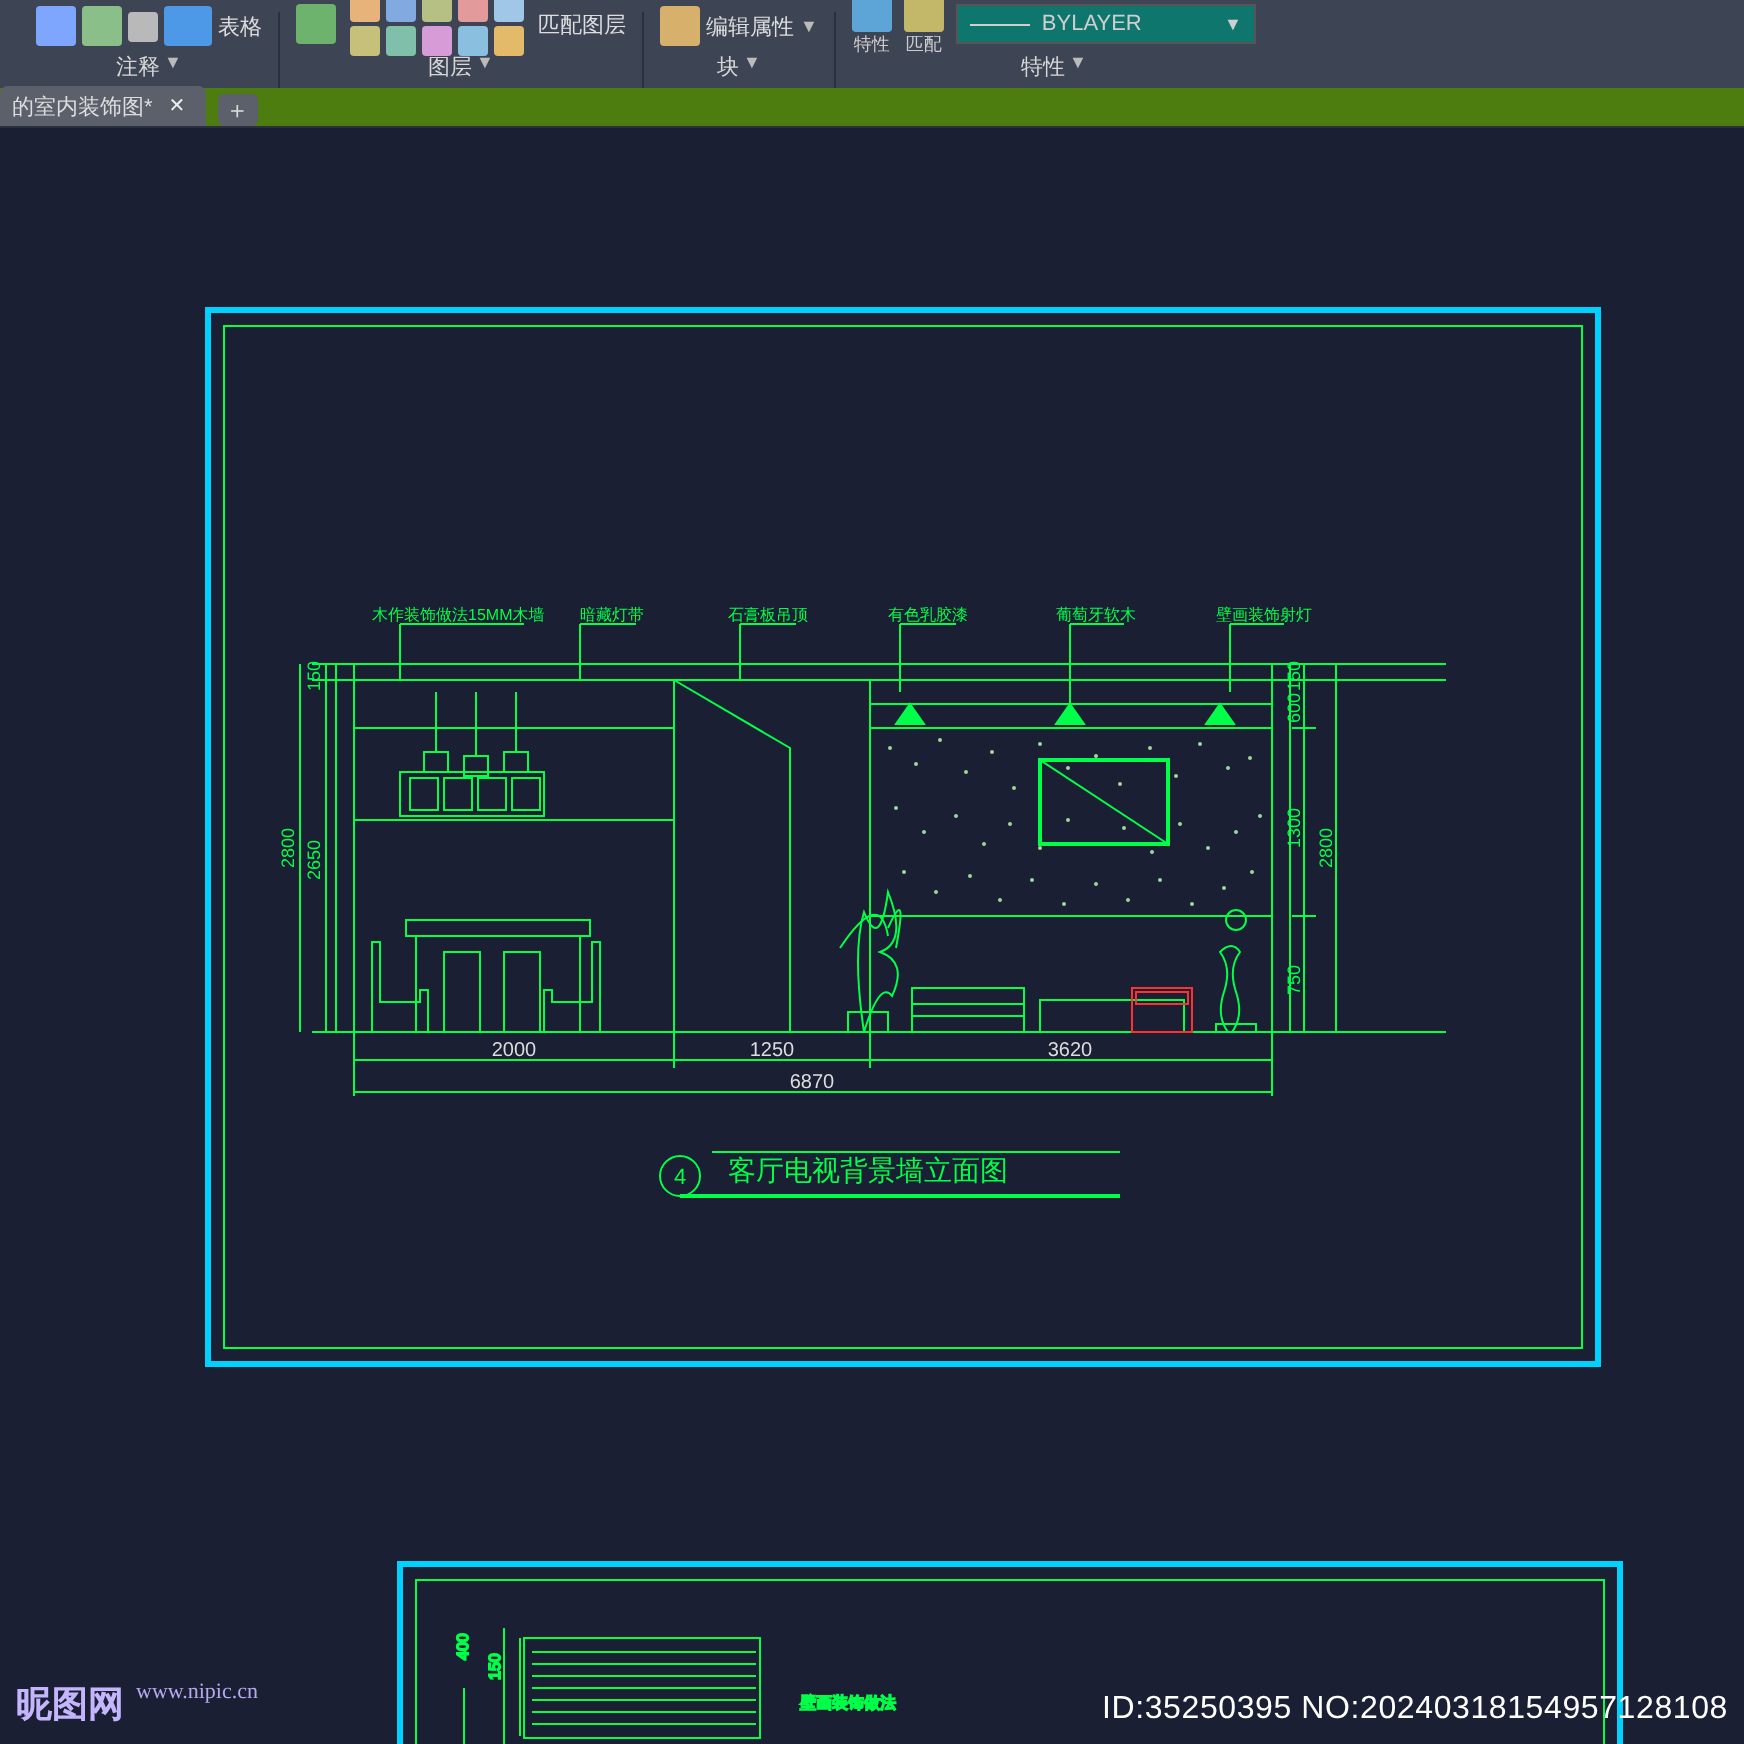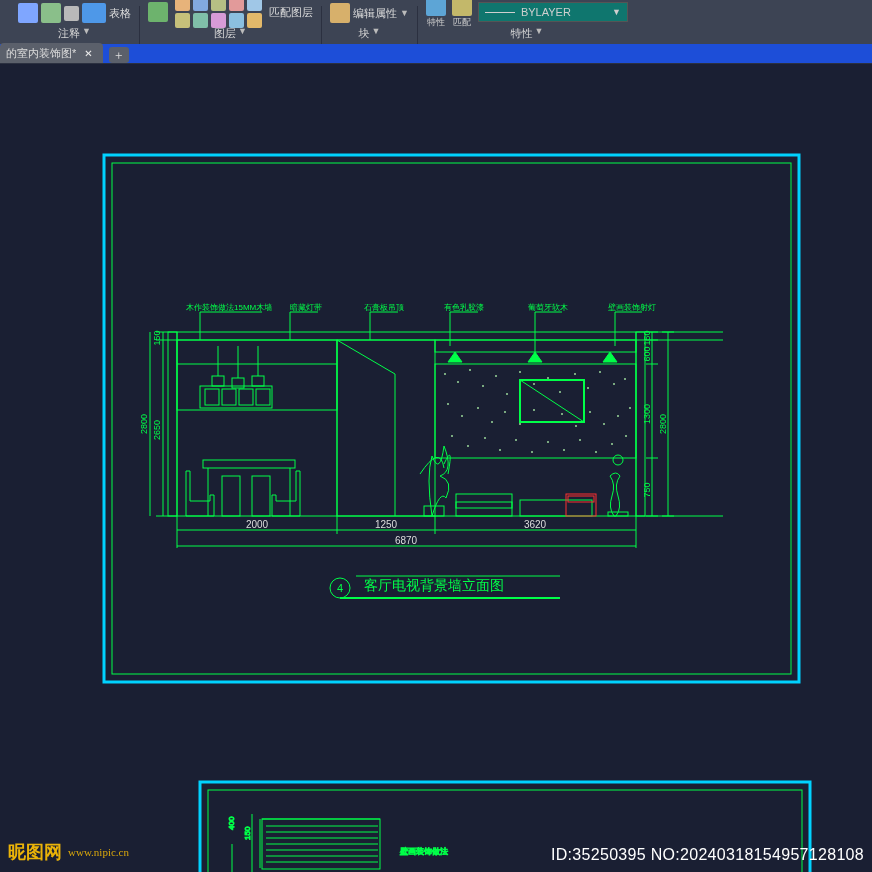--- a/index.html
+++ b/index.html
@@ -25,21 +25,21 @@
   .dropdown {
     background:#0f766e; border:1px solid #555; color:#cfcfcf;
     height:20px; display:flex; align-items:center; padding:0 6px; font-size:11px;
     min-width:150px; justify-content:space-between;
   }
   .dropdown .arrow { font-size:9px; }
 
   
   .tabbar {
     position:absolute; top:44px; left:0; right:0; height:20px;
-    background:#1d4ed8; display:flex; align-items:flex-end;
+    background:#4d7c0f; display:flex; align-items:flex-end;
     border-bottom:1px solid #2b3040;
   }
   .filetab {
     height:20px; padding:0 10px 0 6px; font-size:11px; color:#ddd;
     display:flex; align-items:center;
     background:#5b606b;
     border-top-left-radius:4px; border-top-right-radius:4px;
   }
   .tab-plus {
     width:20px; height:16px; border-radius:3px; background:#5b606b;
@@ -50,22 +50,22 @@
   
   .canvas {
     position:absolute; top:64px; left:0; right:0; bottom:0;
     background:#1a1f33;
   }
   .canvas svg { position:absolute; top:0; left:0; }
   text { font-family:"Microsoft YaHei",Arial,sans-serif; }
 
   
   .wm-left {
-    position:absolute; left:8px; bottom:8px; display:flex; align-items:center;
-    color:#eab308; font-size:13px;
+    position:absolute; left:8px; bottom:8px; display:flex; 
+    color:#c4b5fd; font-size:13px;
   }
   .wm-left b { font-size:18px; font-weight:700; margin-right:6px;}
   .wm-left span.url { font-size:11px; opacity:.92;font-family:Liberation Serif, serif; }
   .wm-right {
     position:absolute; right:8px; bottom:8px; color:#fff; font-size:16px; letter-spacing:.3px;
   }
 </style>
 </head>
 <body>
 

